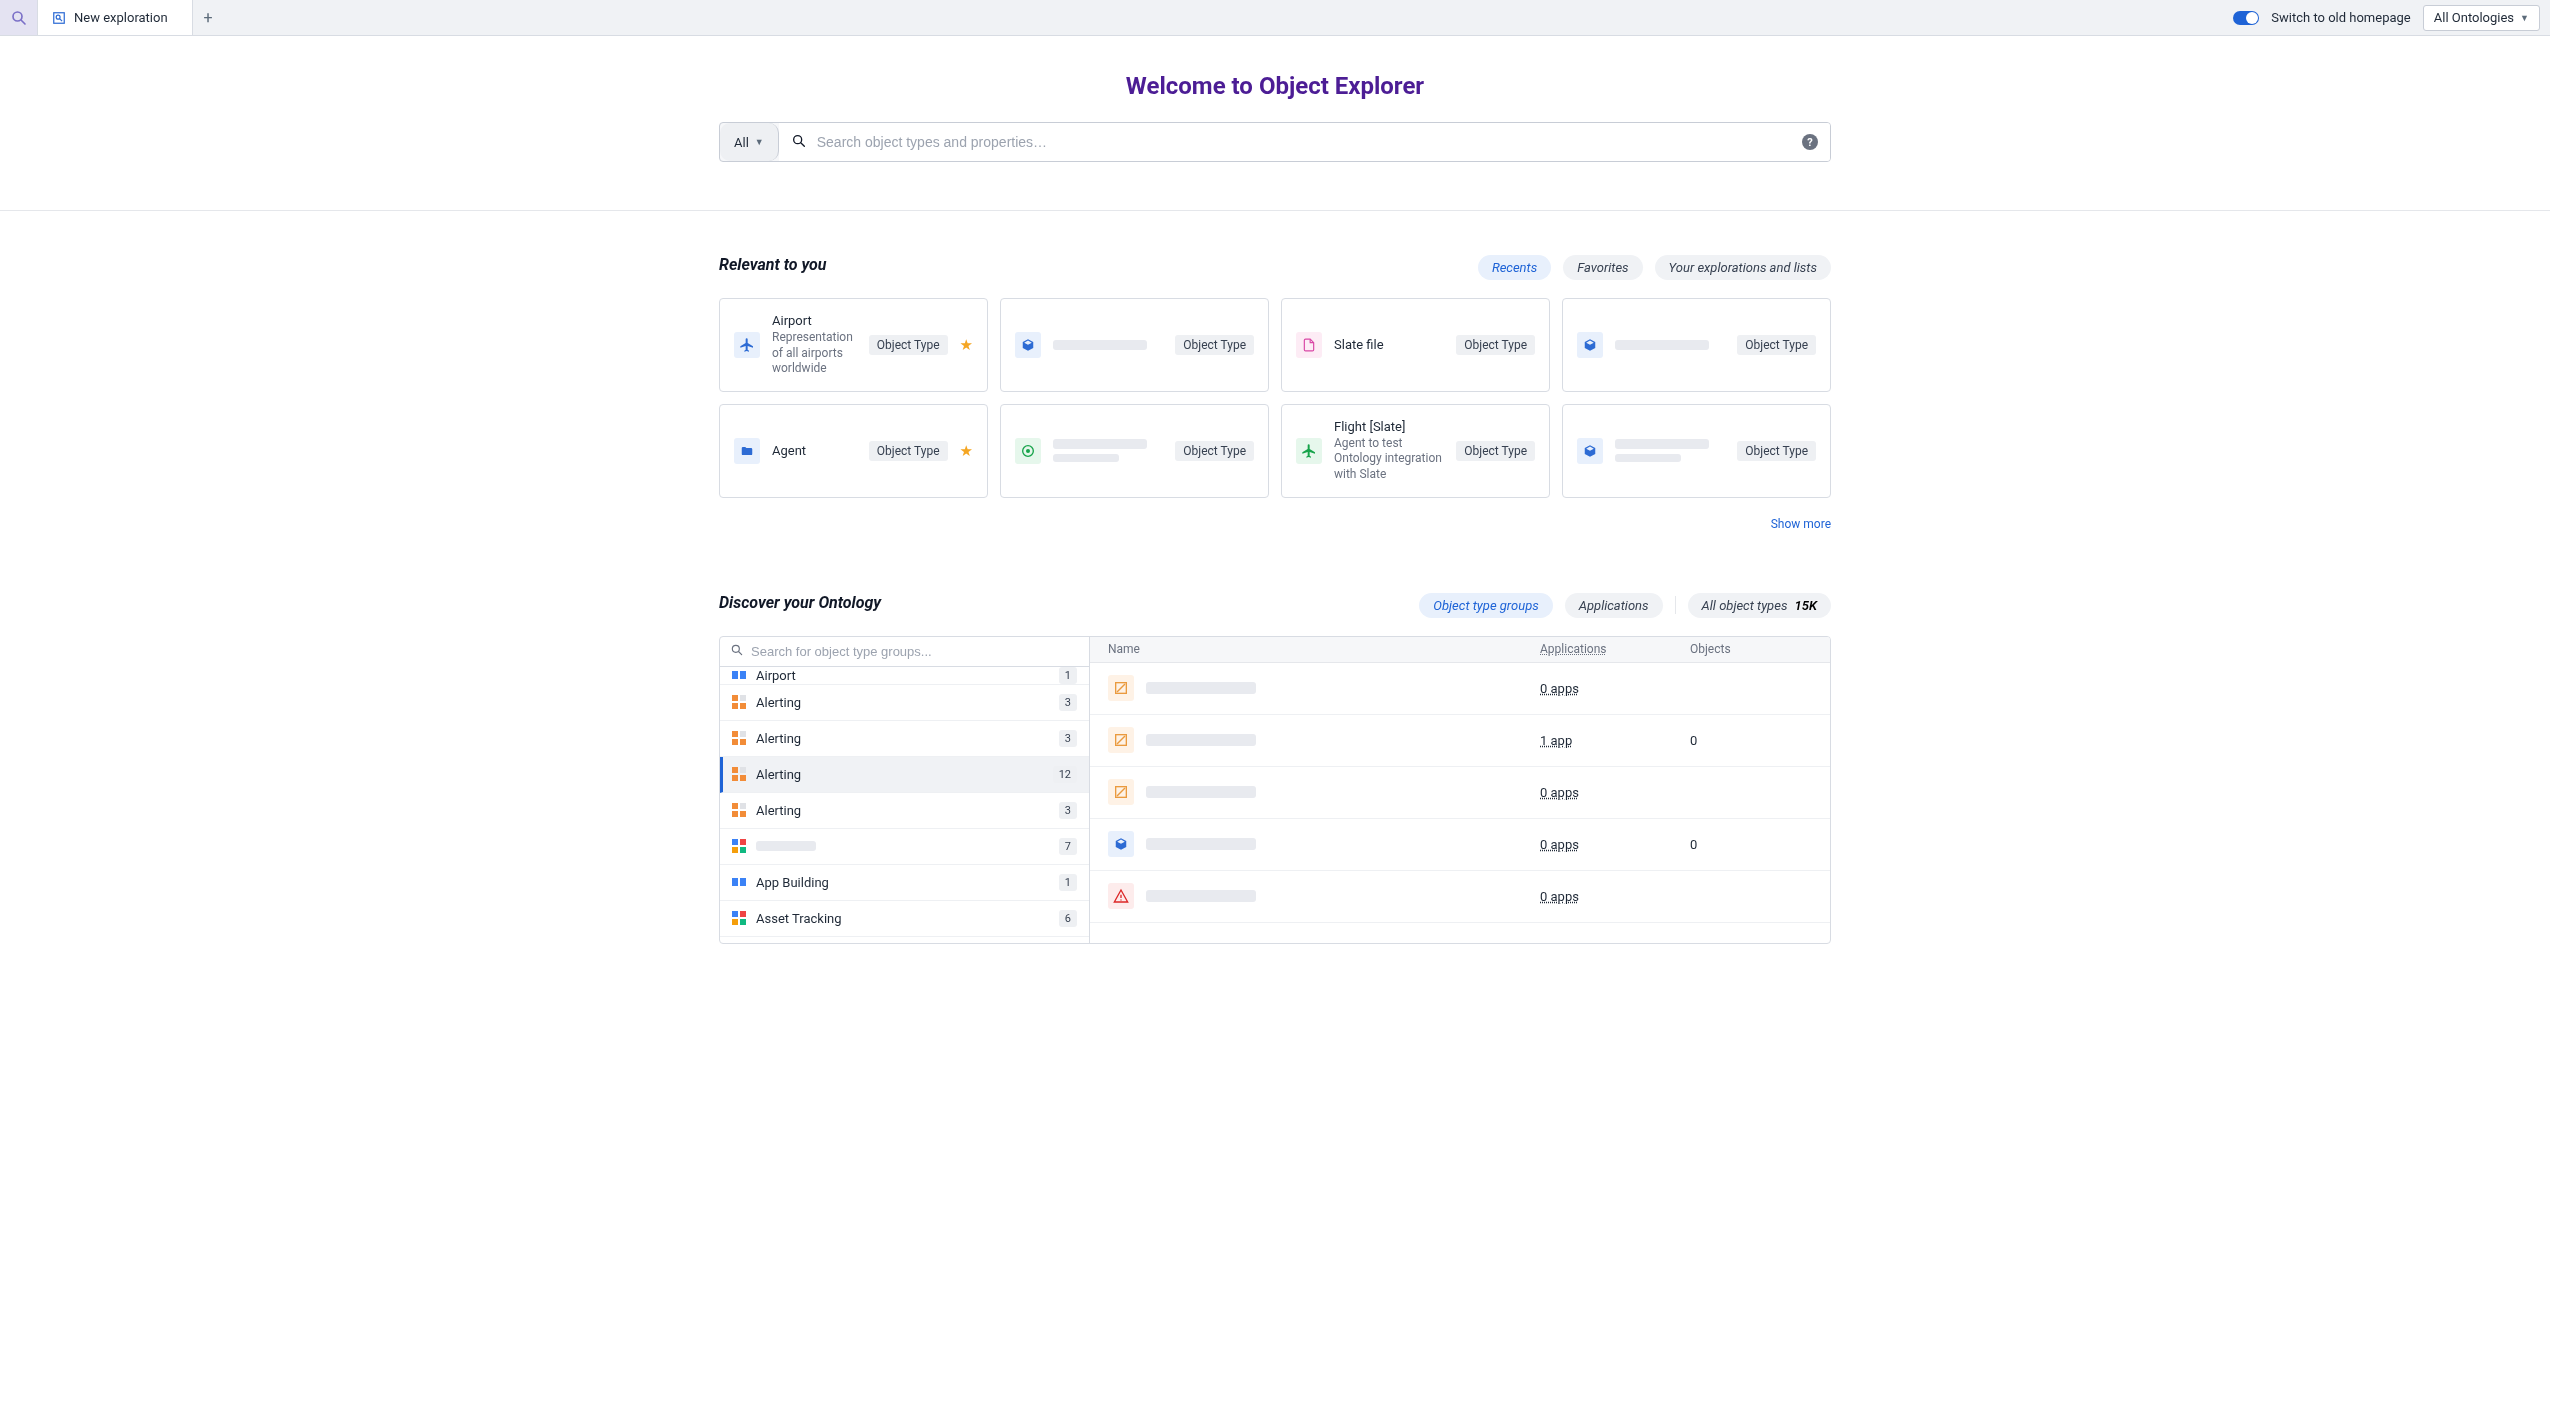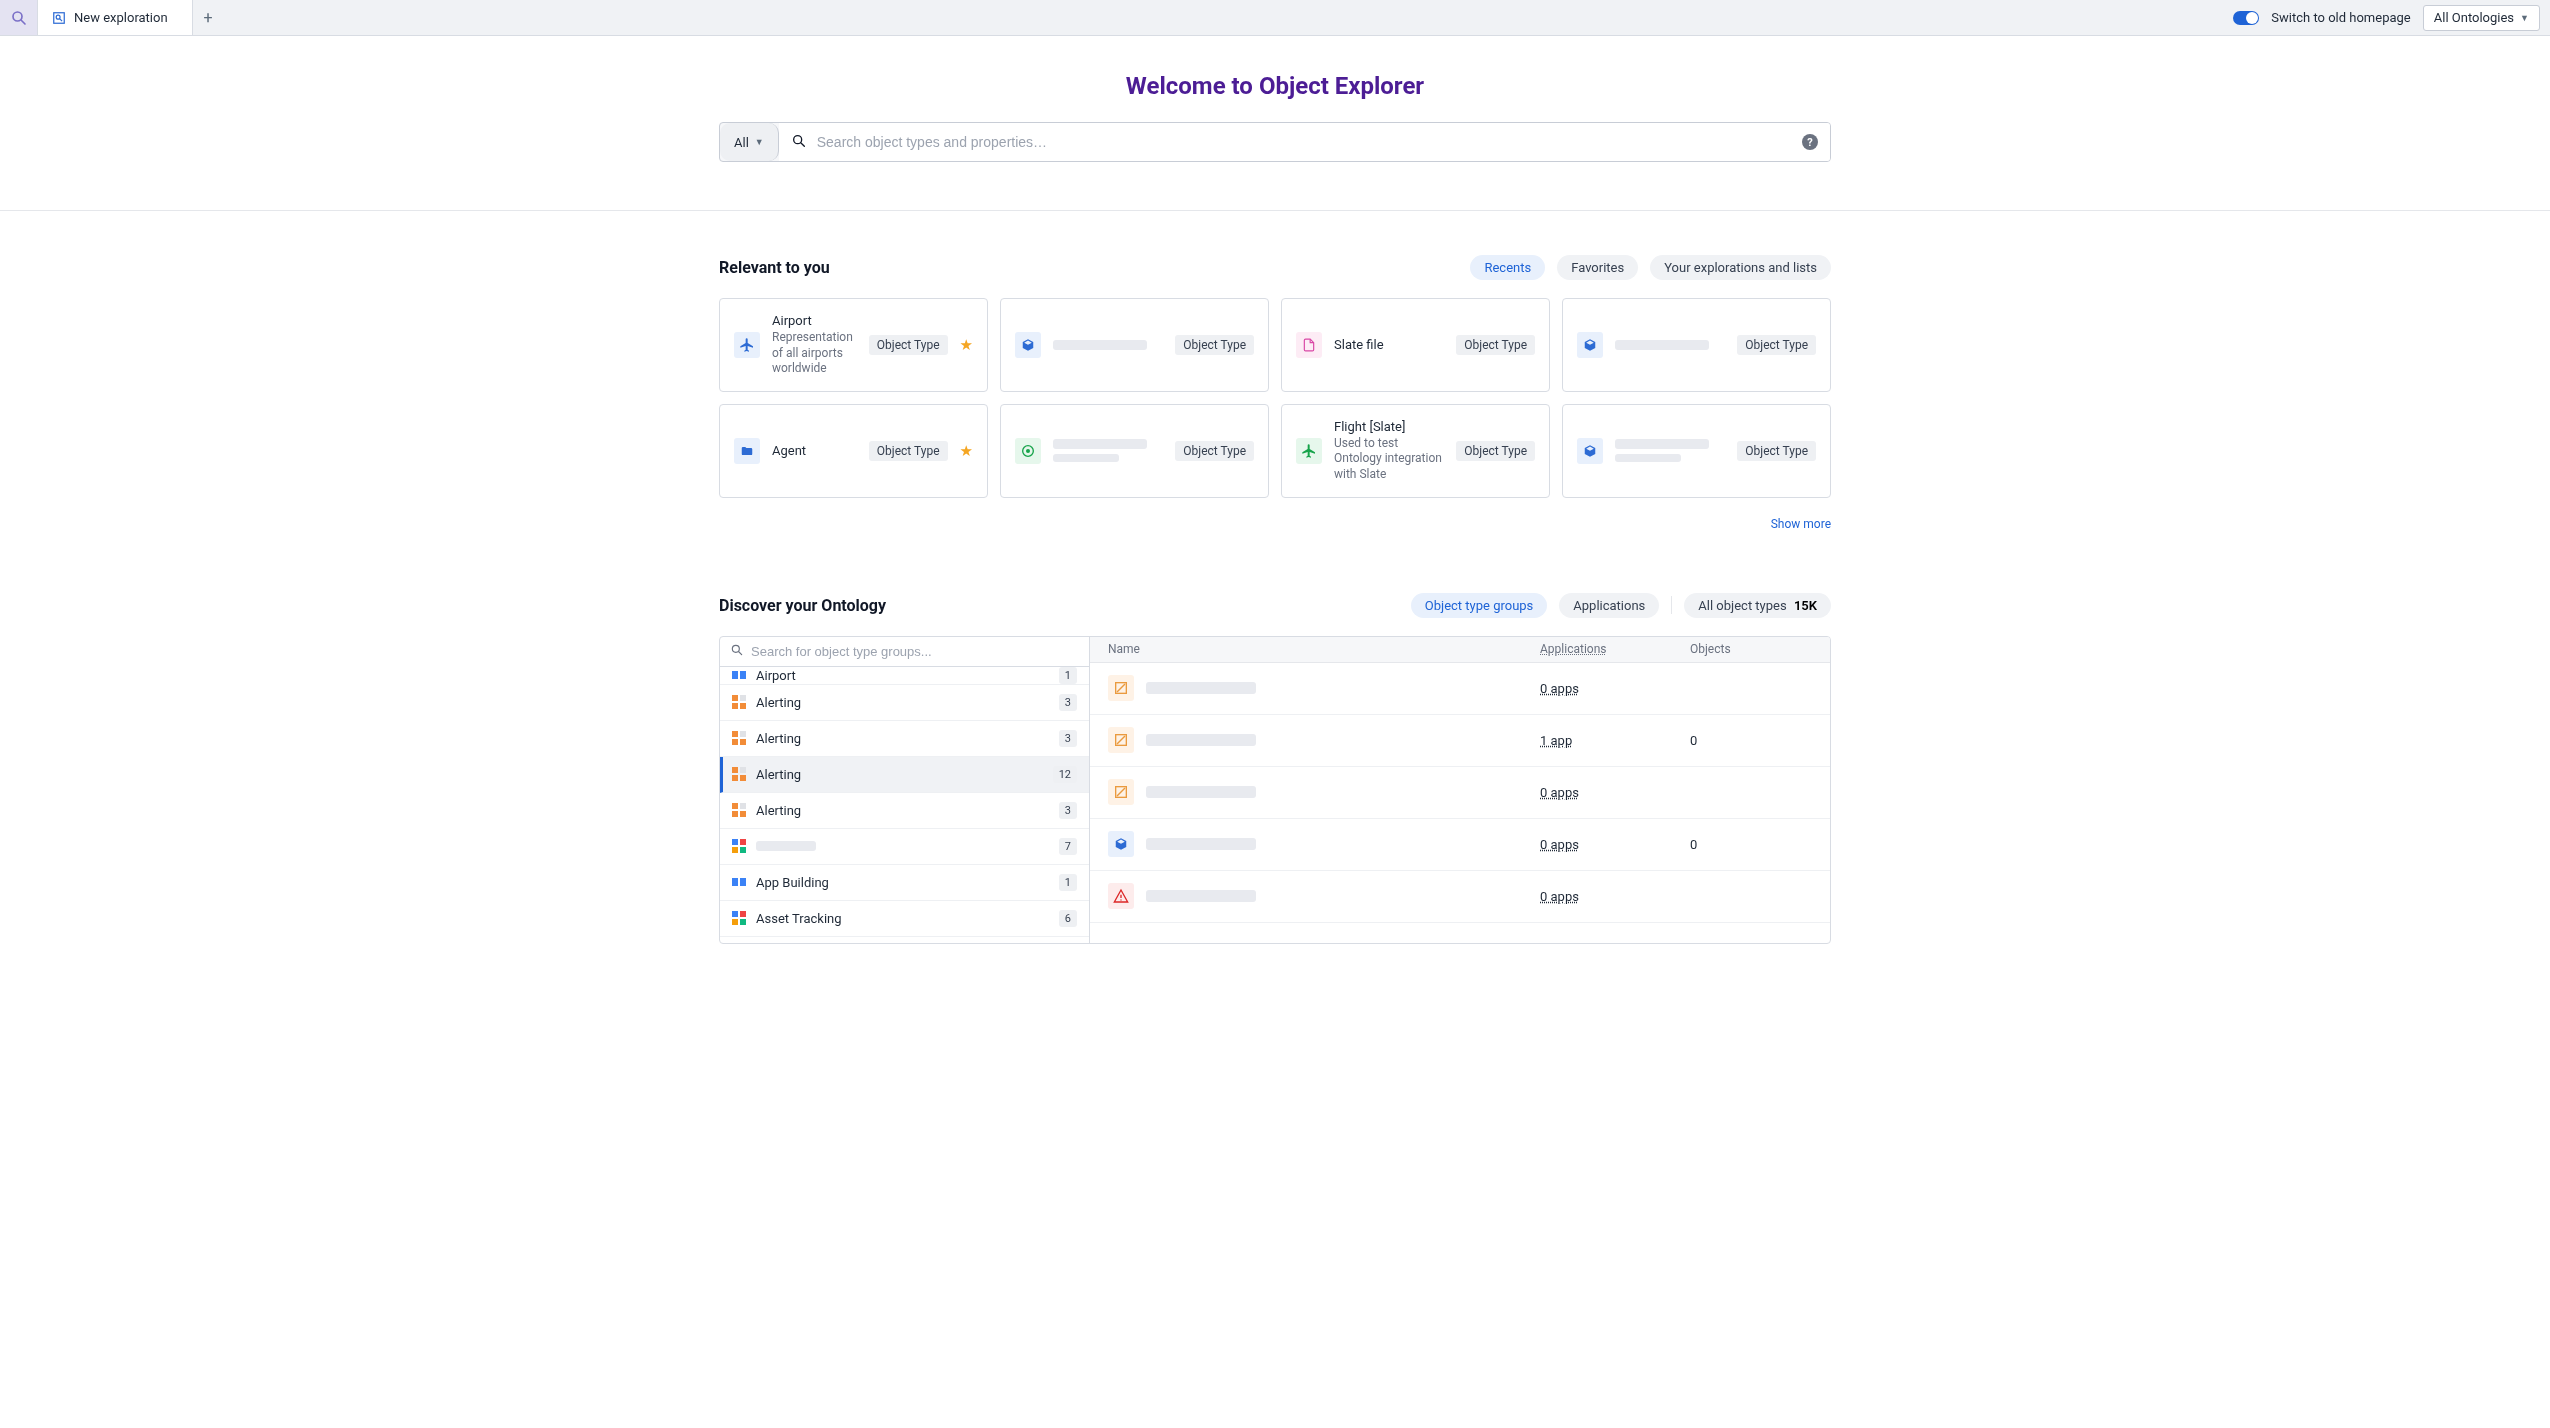--- a/index.html
+++ b/index.html
@@ -32,21 +32,21 @@
 .searchbar-scope { background: #EEF0F3; border-right: 1px solid #C8CDD6; padding: 0 14px; display: flex; align-items: center; gap: 6px; height: 38px; font-size: 13px; cursor: pointer; border-radius: 10px; }
 .searchbar-main { flex: 1; display: flex; align-items: center; background: #fff; padding: 0 12px; height: 38px; gap: 10px; }
 .searchbar-main input { border: none; outline: none; flex: 1; font-size: 14px; color: #1F2937; }
 .searchbar-main input::placeholder { color: #9CA3AF; }
 .help-icon { width: 16px; height: 16px; border-radius: 50%; background: #6B7280; color: #fff; display: flex; align-items: center; justify-content: center; font-size: 11px; font-weight: bold; cursor: pointer; }
 .search-ic svg { width: 16px; height: 16px; }
 
 .divider { border-bottom: 1px solid #E5E7EB; margin-bottom: 44px; margin-left: calc(50% - 50vw); margin-right: calc(50% - 50vw); }
 
 
-.section-hdr { display: flex; align-items: center; margin-bottom: 18px; }
+.section-hdr { display: flex; margin-bottom: 18px; font-style: italic; }
 .section-title { font-size: 16px; font-weight: 700; color: #111827; }
 .pills { margin-left: auto; display: flex; gap: 12px; align-items: center; }
 .pill { padding: 5px 14px; border-radius: 14px; background: #F0F2F5; font-size: 13px; color: #374151; cursor: pointer; }
 .pill.active { background: #E8F0FC; color: #1E63D6; }
 .pill-text { font-size: 13px; }
 .vdiv { width: 1px; height: 18px; background: #E5E7EB; }
 .count { color: #000000; font-weight: 600; margin-left: 4px; }
 
 
 .cards { display: grid; grid-template-columns: repeat(4, 1fr); gap: 12px; }
@@ -252,21 +252,21 @@
     </div>
 
     <div class="card">
       <div class="card-icon bg-green-lt">
         <svg width="16" height="16" viewBox="0 0 24 24">
             <path d="M21 16v-2l-8-5V3.5a1.5 1.5 0 0 0-3 0V9l-8 5v2l8-2.5V19l-2 1.5V22l3.5-1 3.5 1v-1.5L13 19v-5.5l8 2.5z" fill="#16A34A"></path>
           </svg>
       </div>
       <div class="card-body">
         <div class="card-title">Flight [Slate]</div>
-        <div class="card-desc">Used to test Ontology integration with Slate</div>
+        <div class="card-desc">Agent to test Ontology integration with Slate</div>
       </div>
       <span class="badge">Object Type</span>
     </div>
 
     <div class="card">
       <div class="card-icon bg-blue-lt">
         <svg width="14" height="14" viewBox="0 0 24 24">
             <path d="M12 2L3 7v10l9 5 9-5V7l-9-5zm0 2.3L18.5 8 12 11.7 5.5 8 12 4.3z" fill="#2D6BD4"></path>
           </svg>
       </div>

